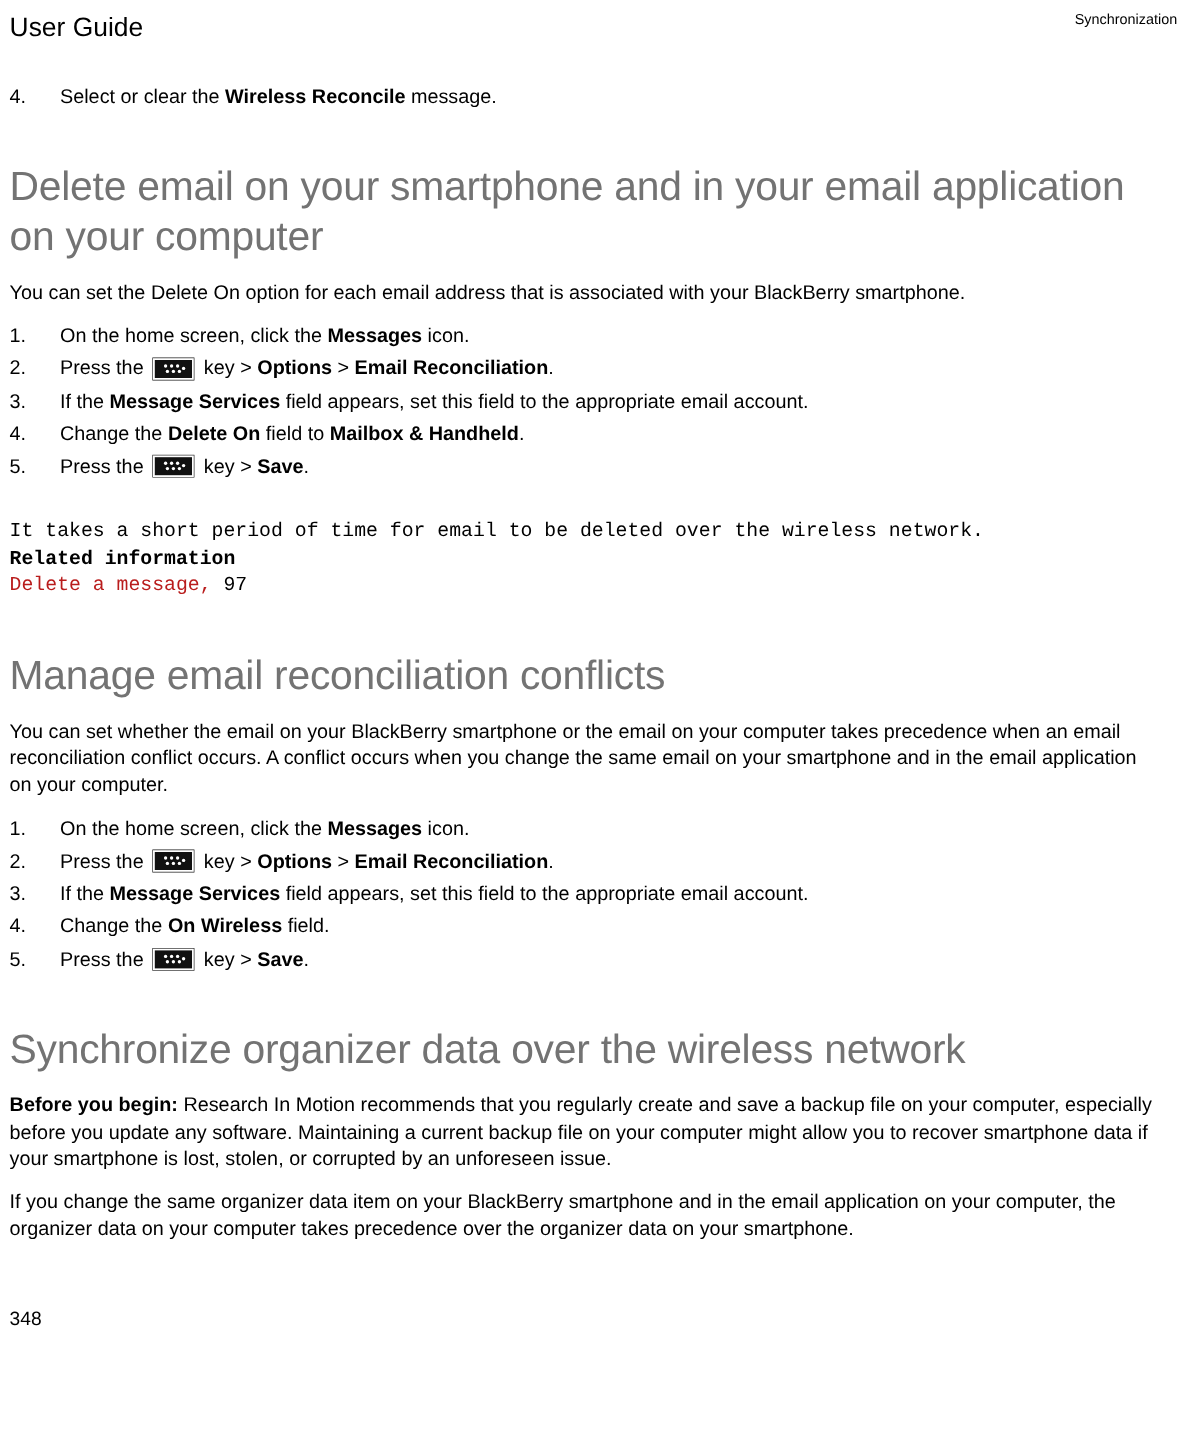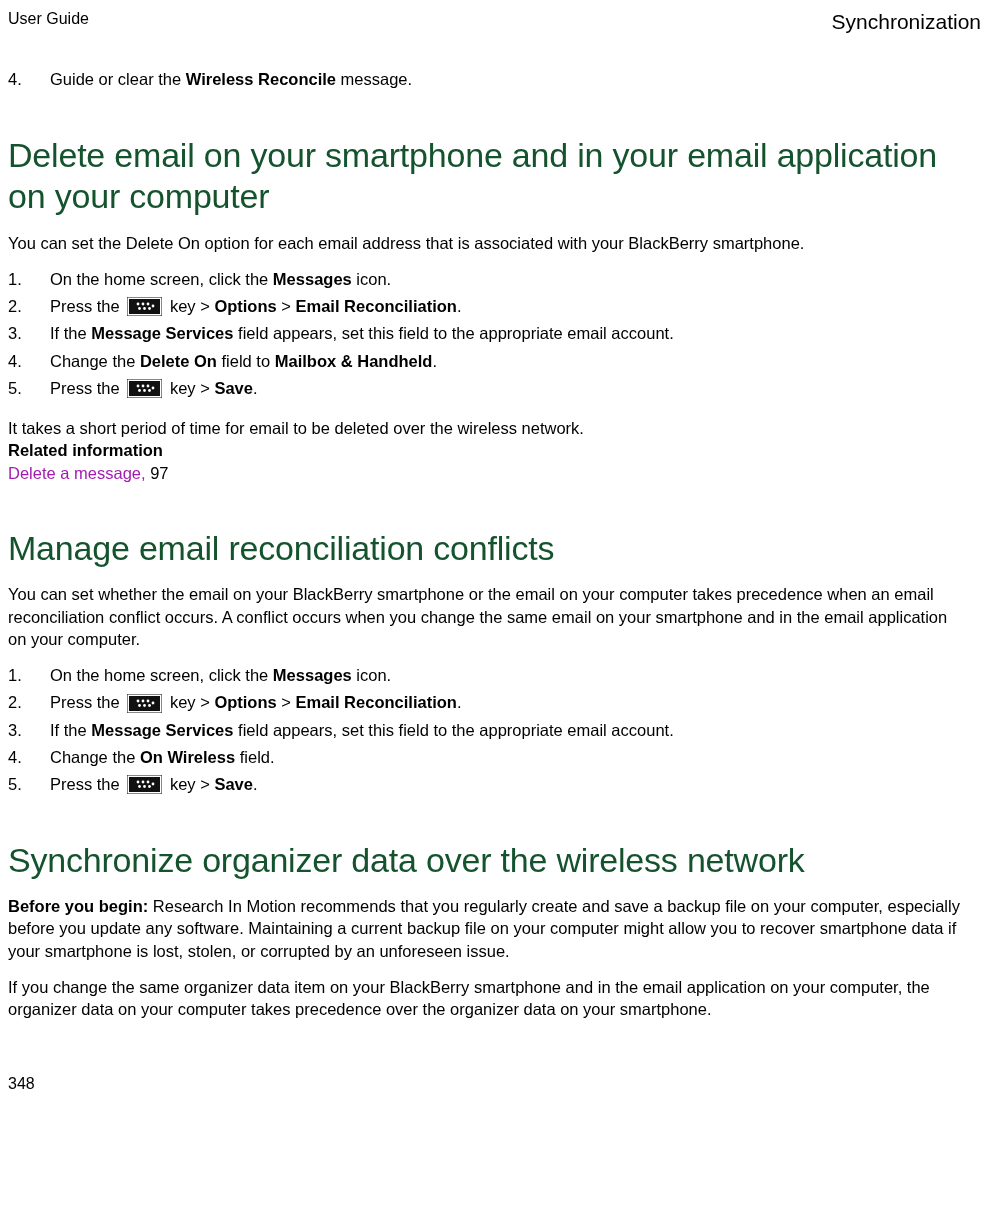--- a/index.html
+++ b/index.html
@@ -17,42 +17,42 @@
       line-height: 1.35;
     }
     .header-row {
       display: flex;
       justify-content: space-between;
       align-items: flex-start;
       padding-right: 0;
       margin-bottom: 32px;
     }
     .header-left {
-      font-size: 16px;
+      font-size: 22px;
       line-height: 1.35;
     }
     .header-right {
-      font-size: 21px;
+      font-size: 12px;
     }
     .step-line {
       display: flex;
       margin: 4px 0;
     }
     .step-num {
       width: 42px;
       flex-shrink: 0;
     }
     .step-body {
       flex: 1;
       padding-right: 8px;
     }
     h1.section {
       font-size: 34px;
       font-weight: 400;
-      color: #14532d;
+      color: #737373;
       margin-top: 44px;
       margin-bottom: 14px;
       line-height: 1.22;
       letter-spacing: -0.2px;
     }
     p.intro {
       margin-bottom: 14px;
       padding-right: 20px;
     }
     b { font-weight: 700; }
@@ -60,25 +60,26 @@
       display: inline-block;
       vertical-align: middle;
       width: 35px;
       height: 19px;
       position: relative;
       top: -1px;
       margin: 0 3px;
     }
     .bb-key svg { display: block; }
     .after-list {
-      margin-top: 18px;
+      margin-top: 32px;
       padding-right: 8px;
+      font-family: Liberation Mono, monospace;
     }
     .link {
-      color: #a21caf;
+      color: #b91c1c;
       cursor: pointer;
       text-align: right;
     }
     .page-num {
       margin-top: 53px;
       font-size: 16px;
     }
     ol.steps {
       list-style: none;
       margin-bottom: 0;
@@ -94,21 +95,21 @@
 <div class="header-row">
   <div class="header-left">
     <div>User Guide</div>
   </div>
   <div class="header-right">Synchronization</div>
 </div>
 
 <div class="step-line">
   <div class="step-num">4.</div>
   <div class="step-body">
-    <span>Guide or clear the </span><b>Wireless Reconcile</b><span> message.</span>
+    <span>Select or clear the </span><b>Wireless Reconcile</b><span> message.</span>
   </div>
 </div>
 
 <h1 class="section">Delete email on your smartphone and in your email application on your computer</h1>
 <p class="intro">You can set the Delete On option for each email address that is associated with your BlackBerry smartphone.</p>
 
 <ol class="steps">
   <li>
     <div class="step-num">1.</div>
     <div class="step-body"><span>On the home screen, click the </span><b>Messages</b><span> icon.</span></div>

